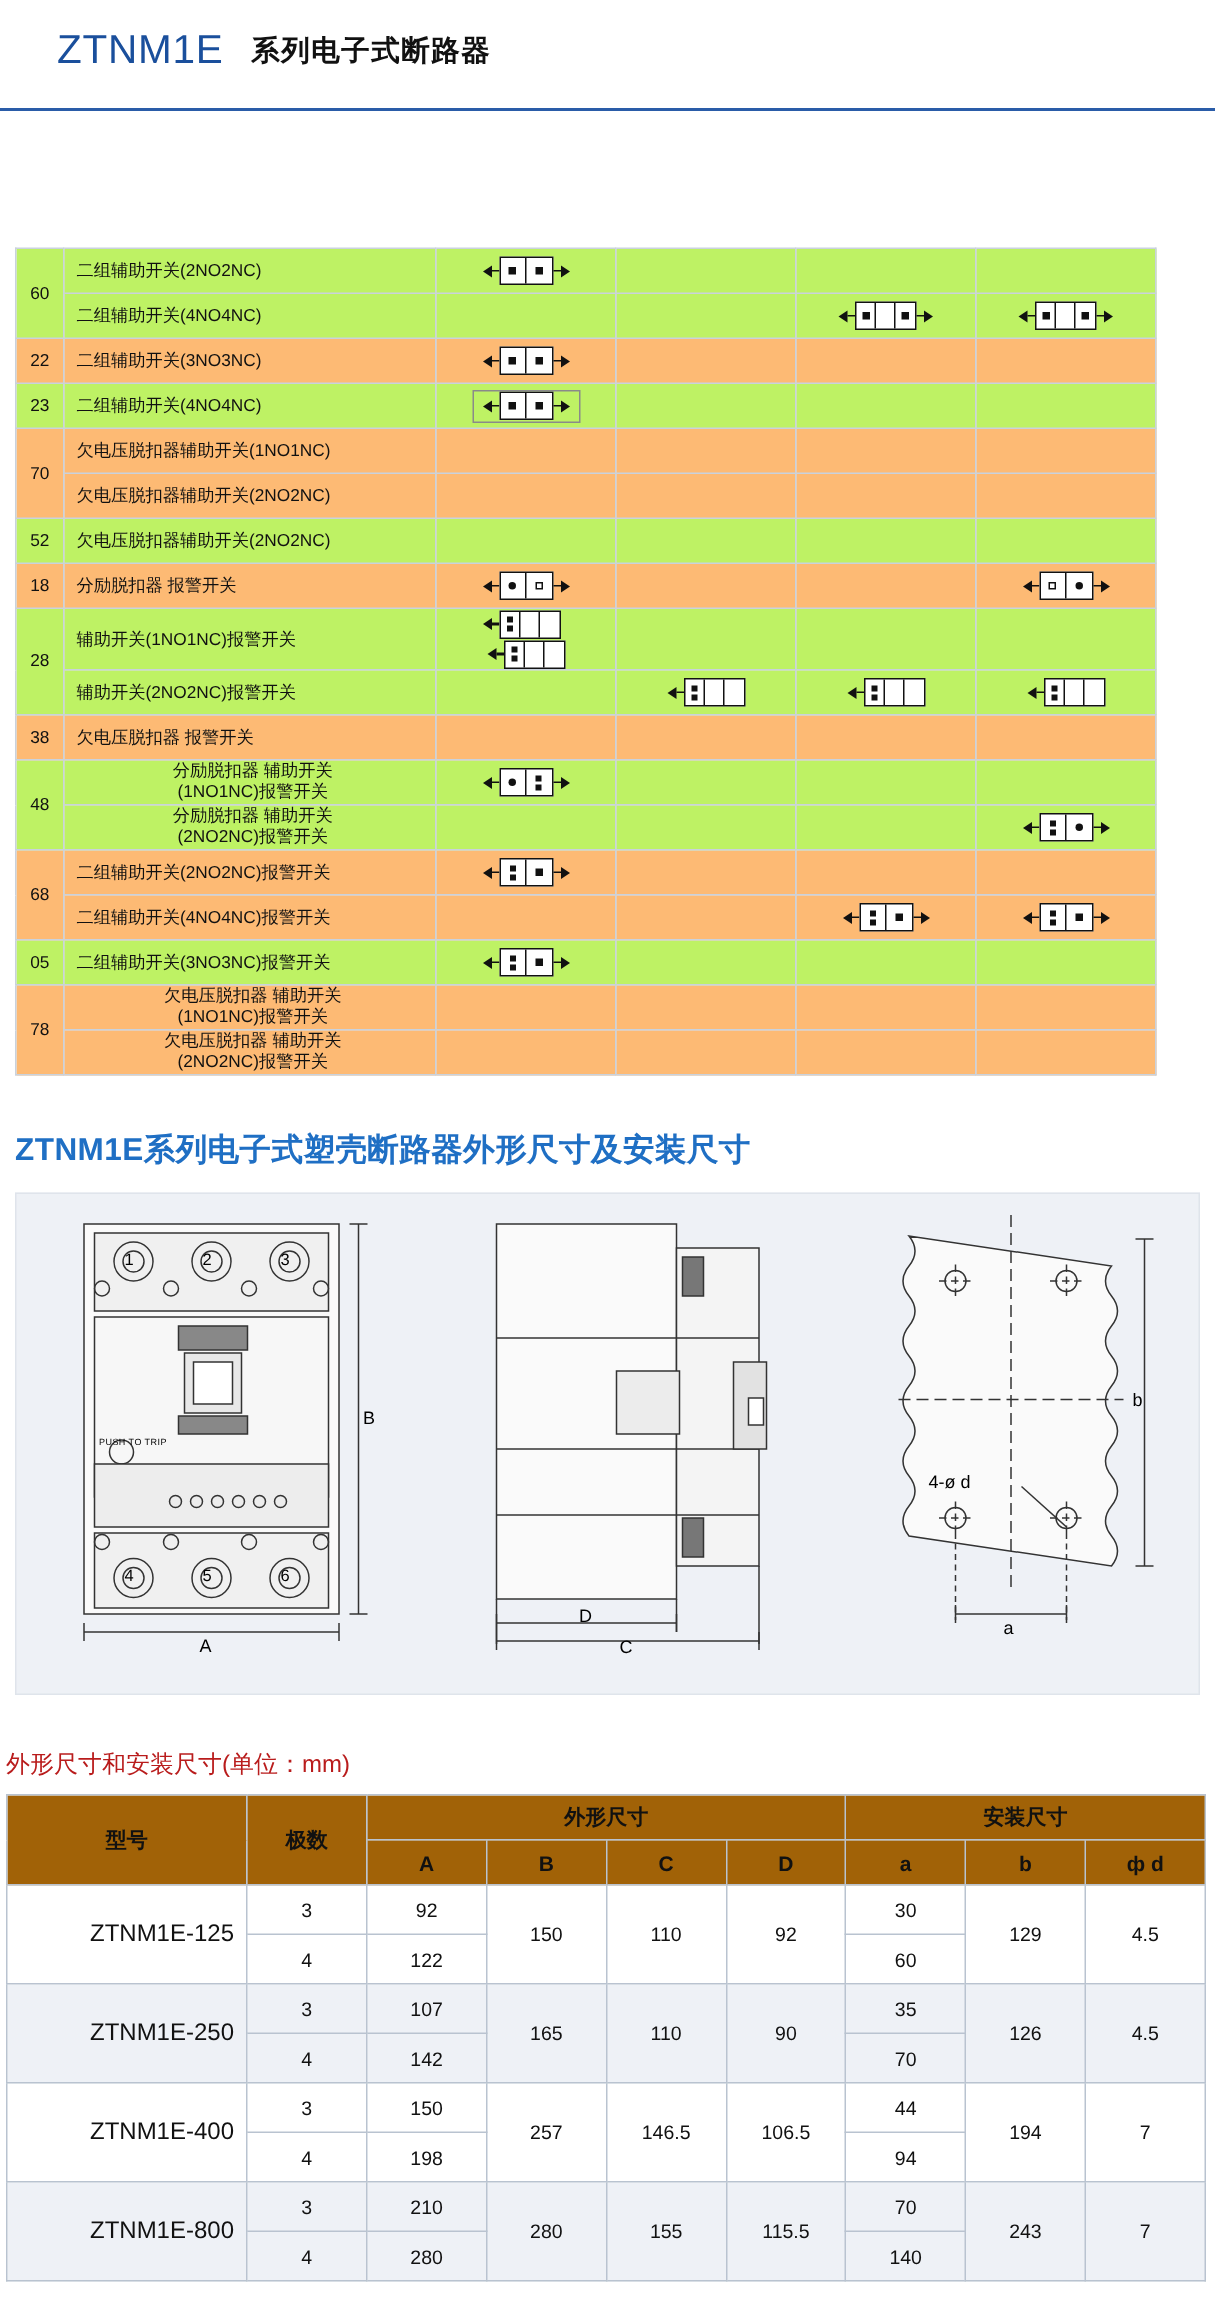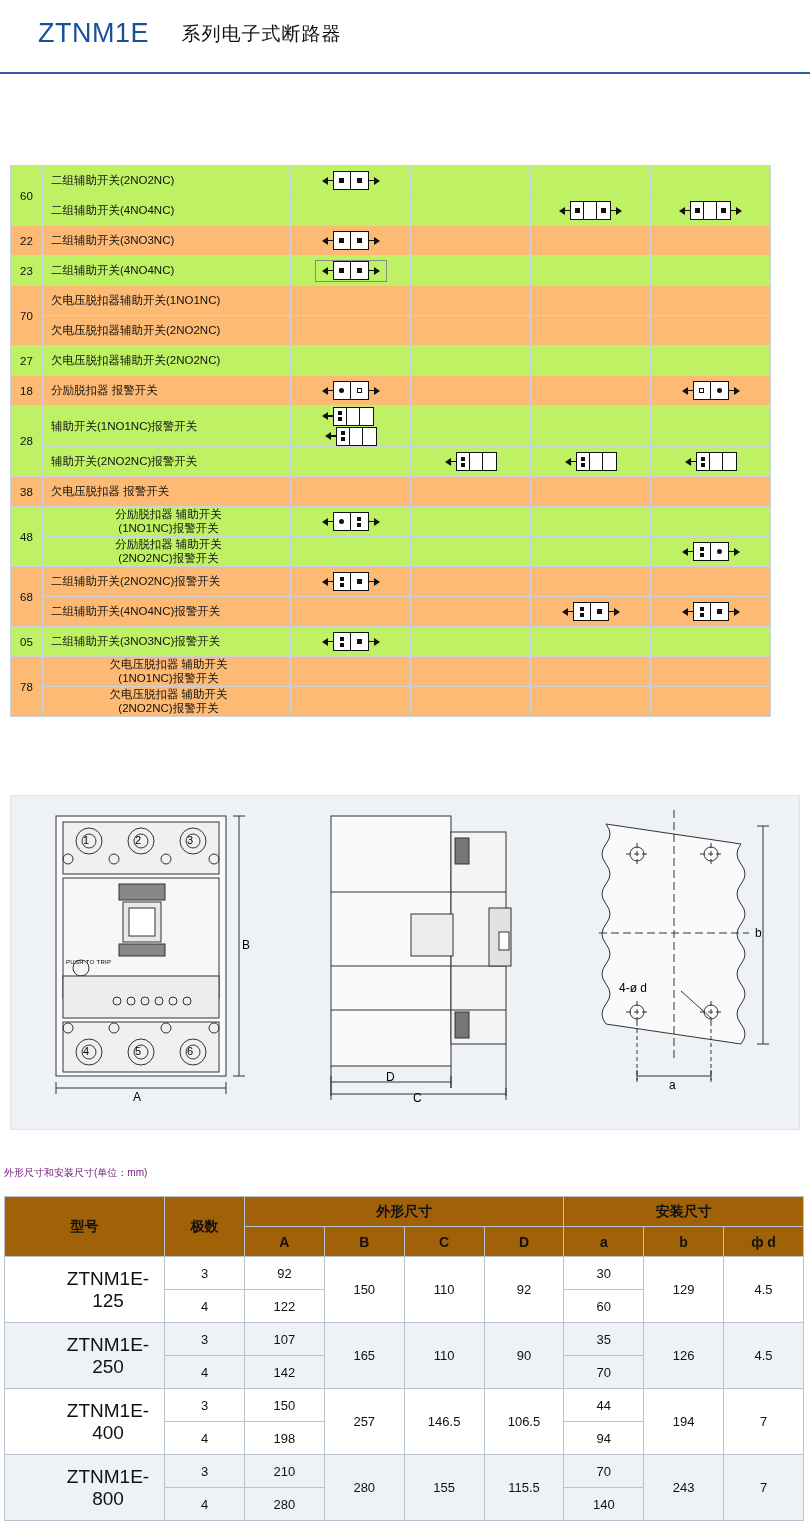--- a/index.html
+++ b/index.html
@@ -24,25 +24,25 @@
     font-size: 27px;
     font-weight: normal;
     color: #1a4f9c;
     letter-spacing: 0.5px;
     display: inline-block;
     vertical-align: middle;
     margin-left: 28px;
   }
   .header .title-sub {
     font-size: 19px;
-    font-weight: normal;
+    font-weight: bold;
     color: #111;
     display: inline-block;
     vertical-align: middle;
-    margin-left: 28px;
+    margin-left: 14px;
     letter-spacing: 1px;
   }
   .header-rule {
     position: absolute;
     left: 0; right: 0;
     top: 72px;
     height: 2px;
     background: #2a5ca8;
   }
 
@@ -125,22 +125,22 @@
     background: #eef1f6;
     border: 1px solid #dfe4eb;
   }
   .draw-panel svg { display:block; }
 
   
   .dim-cap {
     position: absolute;
     left: 4px;
     top: 1166px;
-    font-size: 10px;
-    color: #701a75;
+    font-size: 16px;
+    color: #b91c1c;
   }
 
   
   .dim-wrap { position: absolute; left: 4px; top: 1196px; width: 800px; }
   table.dim {
     border-collapse: collapse;
     width: 800px;
     table-layout: fixed;
     font-size: 13px;
   }
@@ -157,21 +157,21 @@
   }
   table.dim td { height: 33px; background: #ffffff; }
   tr.shade td { background: #eef1f6; }
   .c-model { width: 160px; }
   .c-pole  { width: 80px; }
   .c-ab    { width: 82px; }
   .c-ad    { width: 82px; }
   .c-a2    { width: 80px; }
   .c-b2    { width: 80px; }
   .c-d2    { width: 72px; }
-  .model-cell { font-size: 19px; padding-left: 48px; }
+  .model-cell { font-size: 16px; padding-left: 48px; }
 </style>
 </head>
 <body>
 
 <div class="page">
 
   <div class="header">
     <span class="title-main">ZTNM1E</span>
     <span class="title-sub">系列电子式断路器</span>
   </div>
@@ -304,21 +304,21 @@
 
         <tr class="row-plain">
           <td class="col-desc">欠电压脱扣器辅助开关(2NO2NC)</td>
           <td class="col-fig"></td>
           <td class="col-fig"></td>
           <td class="col-fig"></td>
           <td class="col-fig"></td>
         </tr>
 
         <tr class="row-alt">
-          <td class="col-code">27</td>
+          <td class="col-code">52</td>
           <td class="col-desc">欠电压脱扣器辅助开关(2NO2NC)</td>
           <td class="col-fig"></td>
           <td class="col-fig"></td>
           <td class="col-fig"></td>
           <td class="col-fig"></td>
         </tr>
 
         <tr class="row-plain">
           <td class="col-code">18</td>
           <td class="col-desc">分励脱扣器 报警开关</td>
@@ -634,20 +634,21 @@
           </td>
           <td class="col-fig"></td>
           <td class="col-fig"></td>
           <td class="col-fig"></td>
           <td class="col-fig"></td>
         </tr>
       </tbody>
     </table>
   </div>
 
+  <div class="sec-title">ZTNM1E系列电子式塑壳断路器外形尺寸及安装尺寸</div>
 
   <div class="draw-panel">
     <svg width="790" height="333" viewBox="0 0 790 333">
       <g stroke="#333" fill="none" stroke-width="1">
 
         <g>
           <rect x="45" y="20" width="170" height="260" fill="#fafafa" stroke="#333"></rect>
 
           <rect x="52" y="26" width="156" height="52" fill="#f0f0f0"></rect>
           <circle cx="78" cy="45" r="13"></circle>

